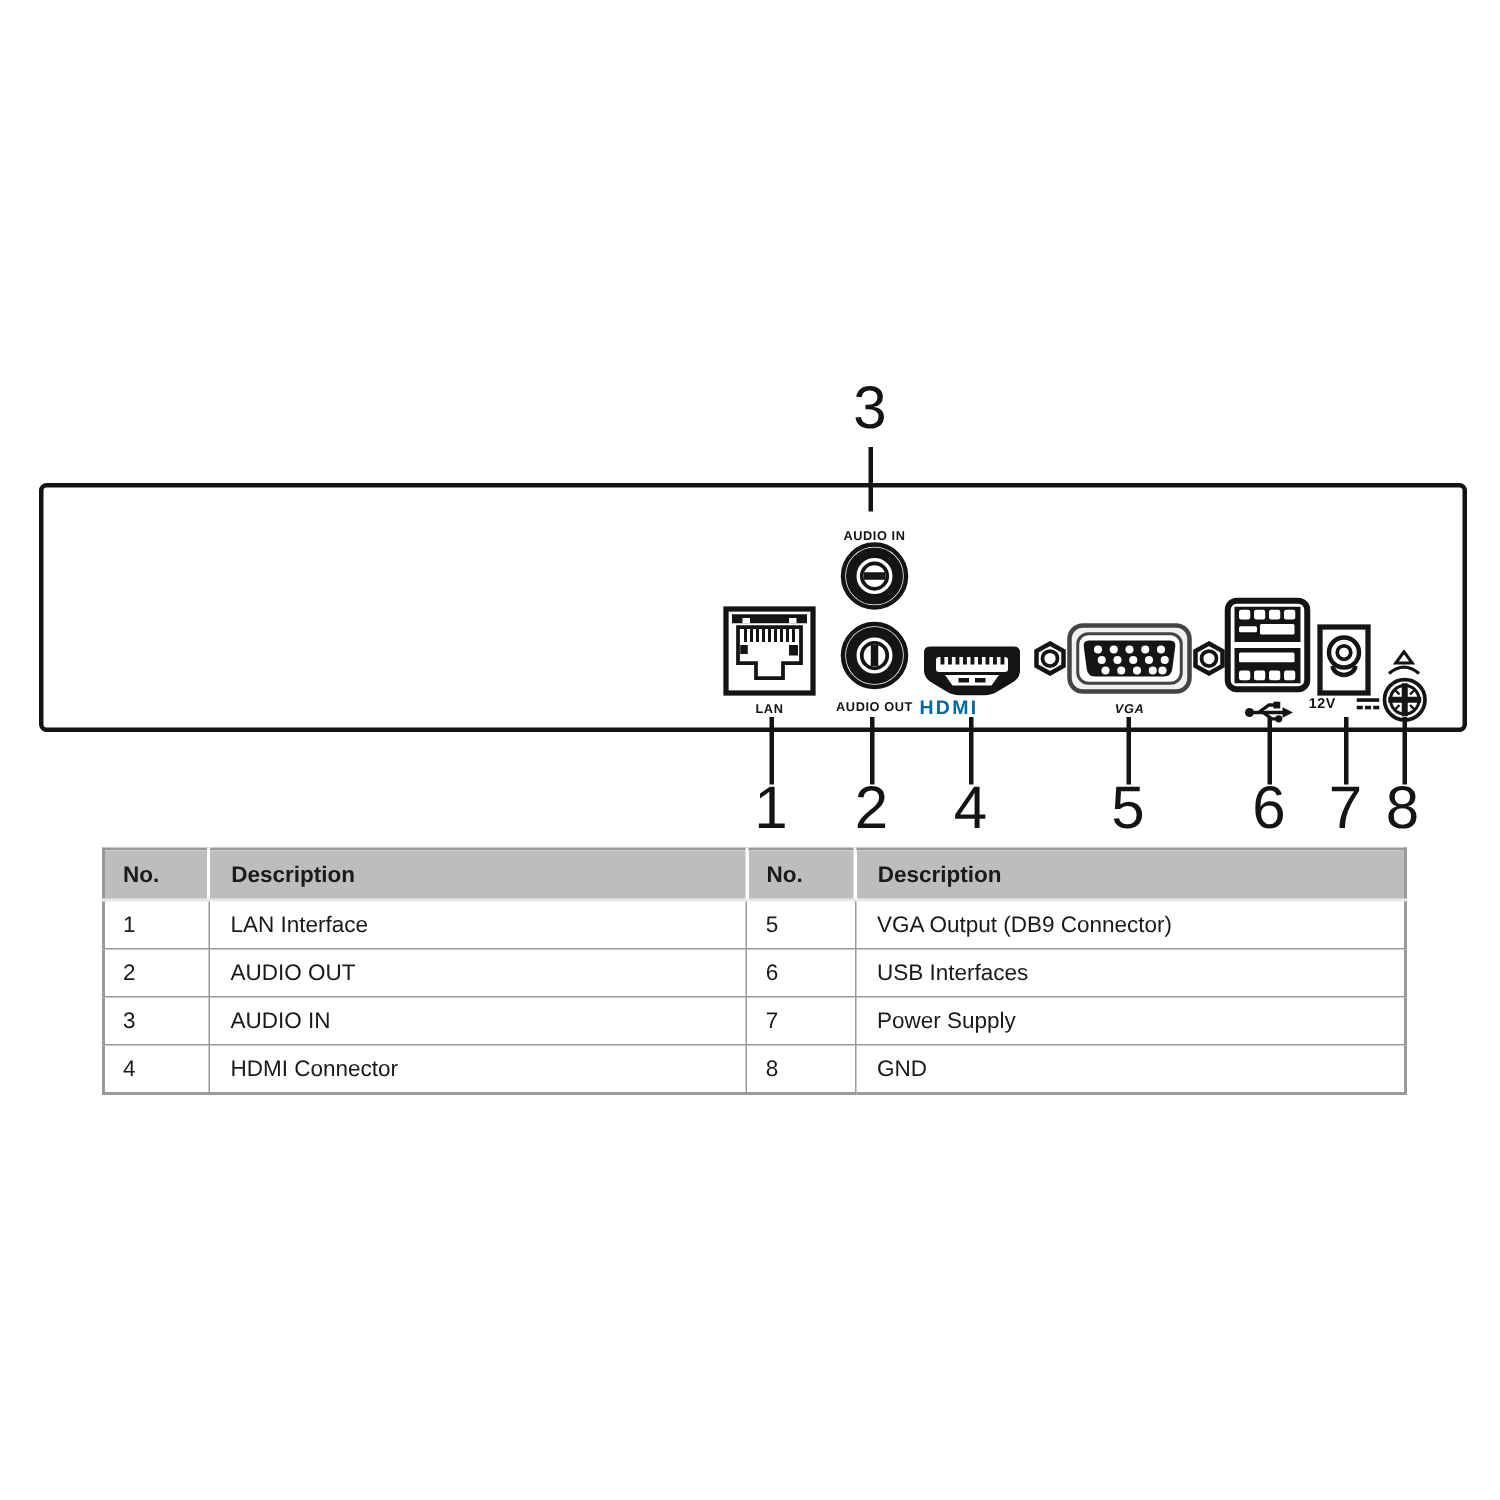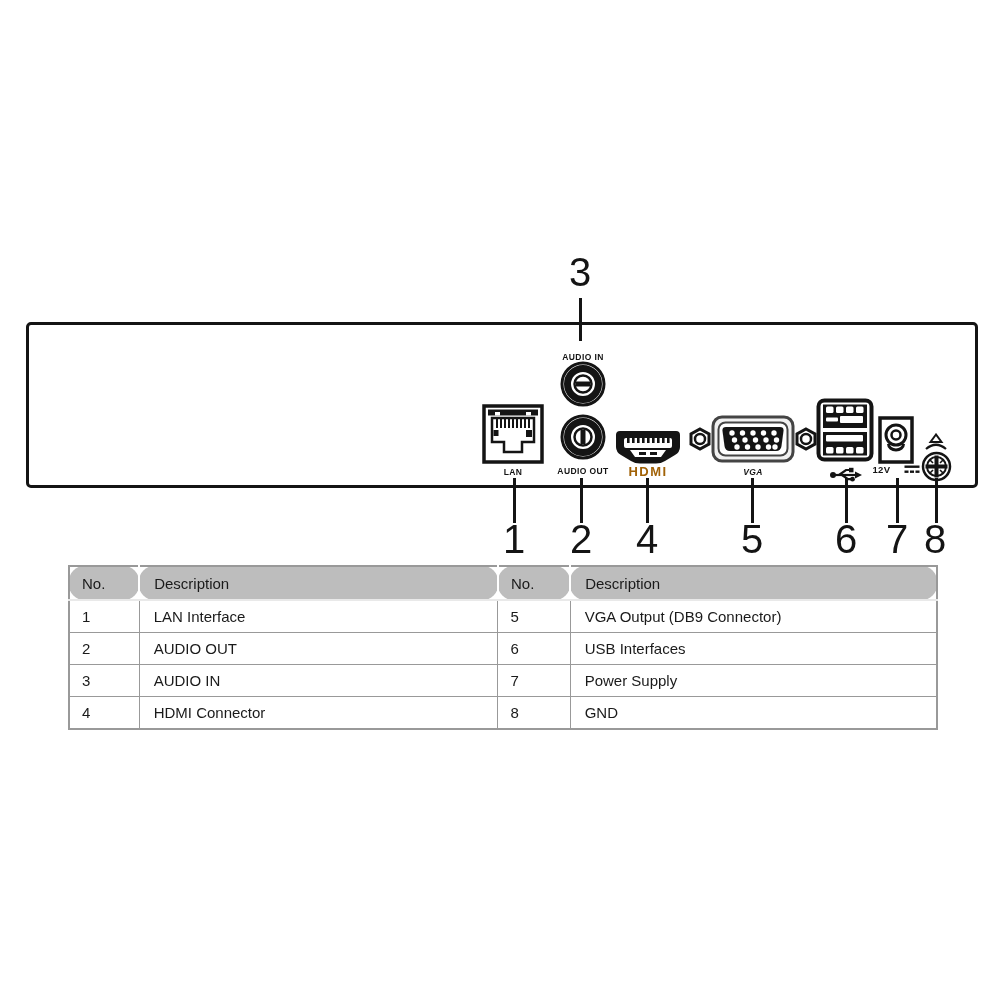--- a/index.html
+++ b/index.html
@@ -20,39 +20,39 @@
   .callout-num{
     font-size:40px;line-height:1;color:#141414;text-align:center;width:44px;
   }
 
   
   .port-label{
     font-size:8.5px;font-weight:bold;letter-spacing:.4px;color:#141414;
     text-align:center;white-space:nowrap;
   }
   .hdmi-logo{
-    font-size:13px;font-weight:bold;letter-spacing:1.5px;color:#a16207;
-    text-align:center;
+    font-size:13px;font-weight:bold;letter-spacing:1.5px;color:#0369a1;
+    text-align:left;
   }
   .pwr-label{display:flex;align-items:center;justify-content:center;gap:13px;}
 
   
   .desc-table{
     left:68px;top:565px;width:870px;
     border-collapse:collapse;table-layout:fixed;
     font-size:15px;color:#1a1a1a;
   }
   .desc-table td,.desc-table th{
     border:1.5px solid #999;height:31px;padding:0 0 0 12px;
     text-align:left;vertical-align:middle;white-space:nowrap;overflow:hidden;
   }
   .desc-table th{
-    background:#bdbdbd;height:32px;font-weight:normal;
+    background:#bdbdbd;height:32px;font-weight:bold;
     border-left:2px solid #fff;border-right:2px solid #fff;
-    border-top:2px solid #999;border-bottom:2px solid #e9e9e9;border-radius:15px;
+    border-top:2px solid #999;border-bottom:2px solid #e9e9e9;
   }
   .desc-table th:first-child{border-left:2px solid #999;}
   .desc-table th:last-child{border-right:2px solid #999;}
   .desc-table tr:last-child td{border-bottom:2px solid #999;}
   .desc-table td:first-child{border-left:2px solid #999;}
   .desc-table td:last-child{border-right:2px solid #999;margin-left:16px;}
   .col-no{width:70px;}
   .col-desc-l{width:358px;}
   .col-no2{width:72px;}
   .col-desc-r{width:366px;}

